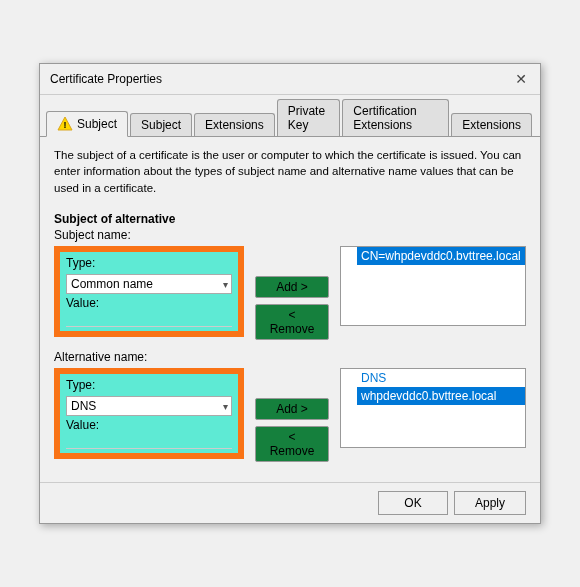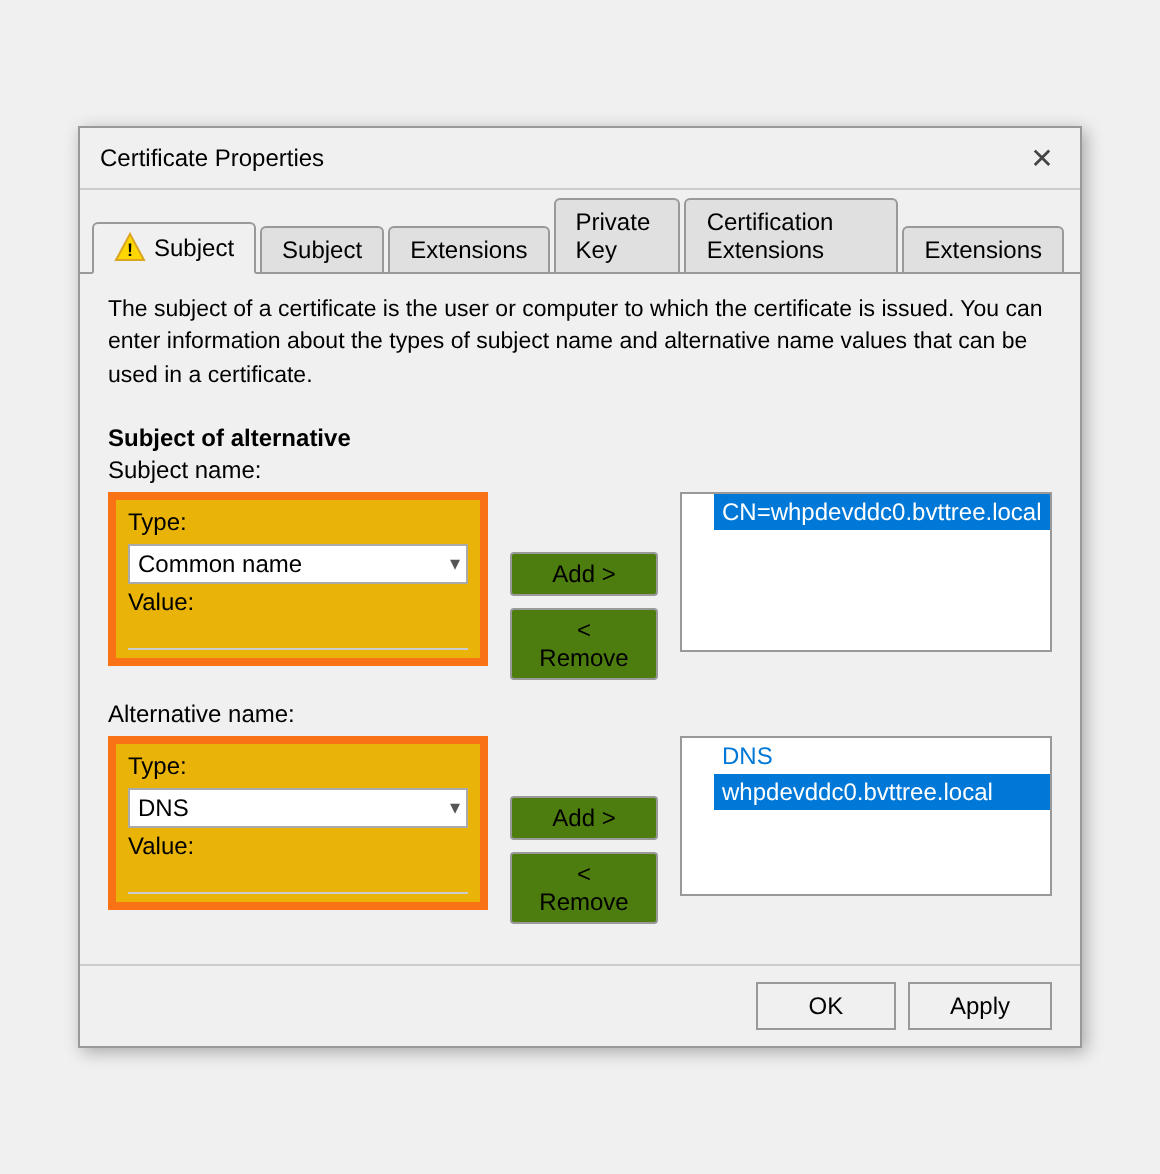--- a/index.html
+++ b/index.html
@@ -92,22 +92,22 @@
       font-size: 12px;
       margin-bottom: 4px;
     }
     .form-row {
       display: flex;
       align-items: flex-start;
       gap: 8px;
       margin-bottom: 10px;
     }
     .form-box {
-      border: 4px solid #f97316;
-      background: #eab308;
+      border: 6px solid #f97316;
+      background: #5eead4;
       padding: 4px 6px;
       width: 190px;
       min-height: 80px;
     }
     .form-box-label {
       font-size: 12px;
       color: #000;
       margin-bottom: 4px;
     }
     .select-wrapper {
@@ -145,21 +145,21 @@
       gap: 6px;
       justify-content: center;
       padding-top: 30px;
       width: 80px;
       align-items: center;
     }
     .btn {
       padding: 3px 10px;
       font-size: 12px;
       border: 1px solid #999;
-      background: #4d7c0f;
+      background: #15803d;
       cursor: pointer;
       width: 74px;
       text-align: center;
       border-radius: 2px;
     }
     .list-box {
       border: 1px solid #999;
       background: #fff;
       flex: 1;
       min-height: 80px;

